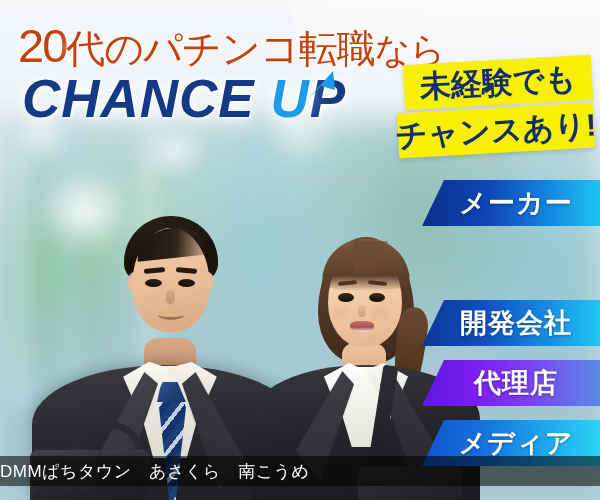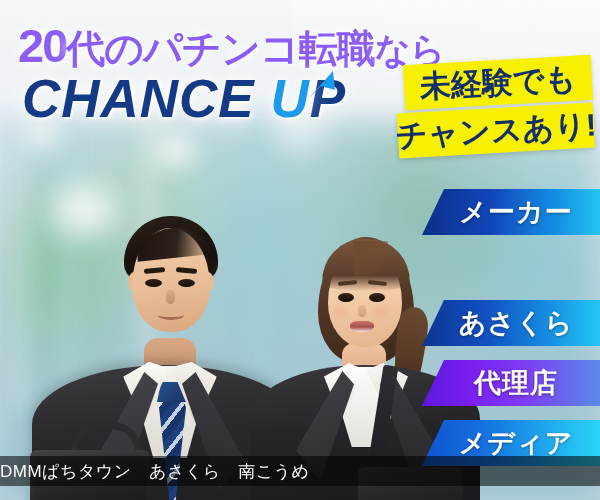--- a/index.html
+++ b/index.html
@@ -250,22 +250,22 @@
   }
   .woman .cheekL,.woman .cheekR{
     position:absolute;top:92px;width:16px;height:9px;
     background:rgba(232,150,128,.35);border-radius:50%;filter:blur(3px);
   }
   .woman .cheekL{left:70px;} .woman .cheekR{left:110px;}
 
   
   .kicker{
     position:absolute;left:18px;top:18px;
-    font-size:39px;font-weight:700;letter-spacing:-1px;
-    color:#8b5cf6;
+    font-size:39px;font-weight:400;letter-spacing:-1px;
+    color:#c2410c;
     text-shadow:0 0 9px rgba(255,255,255,.95),0 0 18px rgba(255,255,255,.85),1px 1px 0 rgba(255,255,255,.6);
     white-space:nowrap;
   }
   .kicker .num{font-size:47px;letter-spacing:-2px;}
   .kicker .small{font-size:35px;}
 
   .logo{
     position:absolute;left:22px;top:72px;
     font-size:53px;font-weight:700;font-style:italic;letter-spacing:1px;
     color:#143a86;
@@ -300,21 +300,21 @@
     clip-path:polygon(22px 0,100% 0,100% 100%,0 100%);
     display:flex;align-items:center;
     box-shadow:0 2px 6px rgba(0,0,0,.25);
   }
   .mbtn span{
     display:block;width:100%;text-align:center;
     font-size:27px;font-weight:700;color:#fff;letter-spacing:1px;
     padding-left:10px;
     text-shadow:0 1px 3px rgba(0,0,0,.35);
   }
-  .mbtn.b1{top:180px;background:linear-gradient(90deg,#0b2f8a 0%,#1046b8 38%,#1388e0 72%,#21c3f2 100%);margin-top:9px;}
+  .mbtn.b1{top:180px;background:linear-gradient(90deg,#0b2f8a 0%,#1046b8 38%,#1388e0 72%,#21c3f2 100%);}
   .mbtn.b2{top:240px;background:linear-gradient(90deg,#4b12d8 0%,#5418e8 30%,#2a52e8 66%,#2f8fee 100%);}
   .mbtn.b3{top:300px;background:linear-gradient(90deg,#0c3694 0%,#1150c2 36%,#1690e2 72%,#23c6f3 100%);}
   .mbtn.b4{top:360px;background:linear-gradient(90deg,#5f18e0 0%,#7a1ff0 28%,#7d3df2 58%,#5a8ae8 100%);}
   .mbtn.b5{top:420px;background:linear-gradient(90deg,#0f54d0 0%,#1570de 34%,#1ea5ec 68%,#2bd4f6 100%);}
 
   
   .caption{
     position:absolute;left:0;top:456px;width:600px;height:30px;
     background:rgba(0,0,0,.55);
     display:flex;align-items:center;
@@ -403,21 +403,21 @@
   </div>
   <div class="badge badge2">
     <span>チャンスあり!</span>
   </div>
 
   <div class="menu">
     <div class="mbtn b1">
       <span>メーカー</span>
     </div>
     <div class="mbtn b3">
-      <span>あさくら</span>
+      <span>開発会社</span>
     </div>
     <div class="mbtn b5">
       <span>メディア</span>
     </div>
     <div class="mbtn b4">
       <span>代理店</span>
     </div>
   </div>
 
   <div class="caption">

